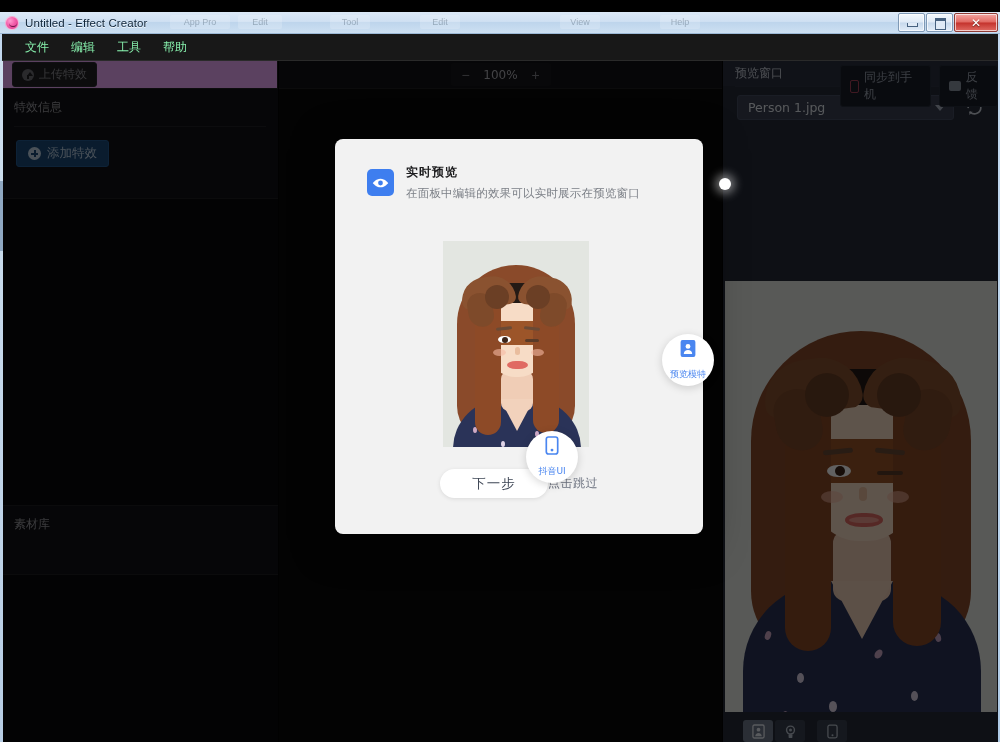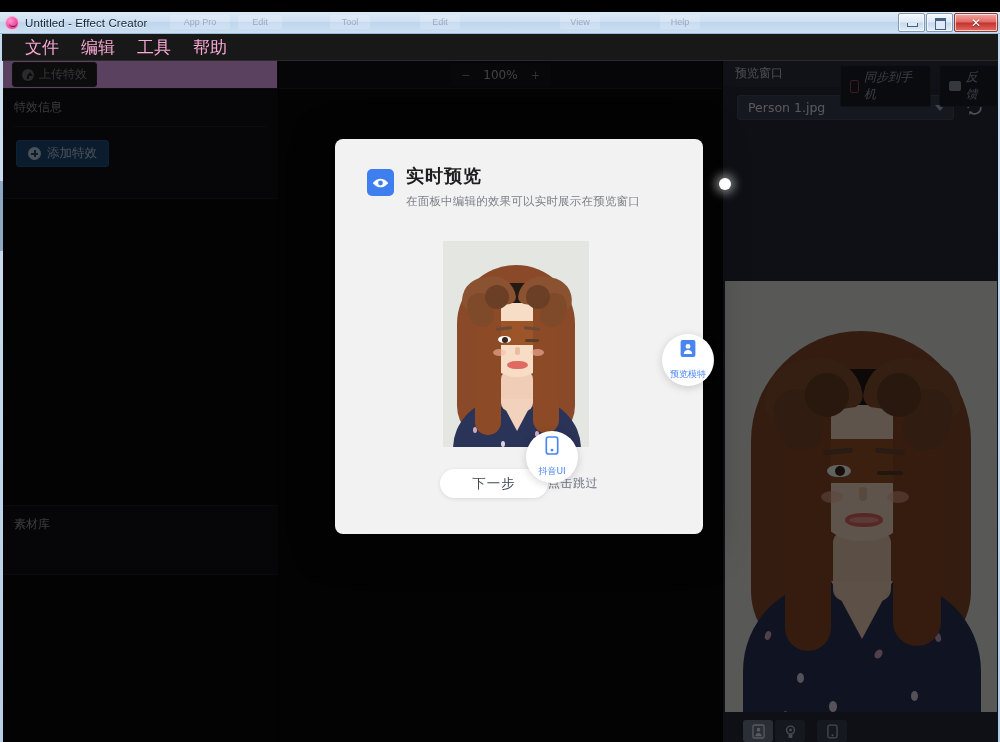--- a/index.html
+++ b/index.html
@@ -74,21 +74,21 @@
     text-shadow:0 1px 1px #00000080; }
 
   
   #menubar {
     position:absolute; left:2px; top:22px; width:996px; height:27px;
     background:#181818;
     display:flex; align-items:center; padding-left:12px;
     border-bottom:1px solid #2a2a2a;
   }
   .menu-item {
-    font-size:17px; color:#f9a8d4; padding: 3px 11px; cursor:default;
+    font-size:12px; color:#86efac; padding: 3px 11px; cursor:default;
     font-family:Liberation Mono, monospace;
   }
 
   
   #app-body {
     position:absolute; left:2px; top:49px; width:996px; height:689px;
     background:#050505;
   }
 
   
@@ -254,21 +254,21 @@
   #hot-dot{
     position:absolute; left:717px; top:117px; width:12px;height:12px;border-radius:50%;
     background:#fff; z-index:60;
     box-shadow:0 0 10px 4px rgba(255,255,255,.45);
   }
   #dlg-head{ display:flex; gap:12px; padding:26px 0 0 32px; }
   #eye-badge{
     width:27px;height:27px;border-radius:5px;background:#3e7eef;flex:none;
     display:flex;align-items:center;justify-content:center;margin-top:4px;
   }
-  #dlg-title{ font-size:18px;color:#1d1d1f;font-weight:bold;letter-spacing:1px;
+  #dlg-title{ font-size:12px;color:#1d1d1f;font-weight:bold;letter-spacing:1px;
      font-family:"DejaVu Sans","Liberation Sans",sans-serif; line-height:1.2;}
   #dlg-sub{ font-size:11.5px;color:#7b7f86;margin-top:7px;letter-spacing:.2px;
      font-family:"DejaVu Sans","Liberation Sans",sans-serif;}
 
   #dlg-photo-wrap{
     position:absolute; left:108px; top:102px; width:146px; height:206px;
   }
   #dlg-photo{ width:100%;height:100%; background:#e3e6e1; }
 
   .badge-circle{
@@ -373,21 +373,21 @@
     <div id="center-area">
       <div id="zoom-bar">
         <div id="zoom-wrap">
           <div class="zbtn">−</div>
           <div id="zoom-val">100%</div>
           <div class="zbtn">+</div>
         </div>
       </div>
     </div>
 
-    <div style="position:absolute;left:838px;top:4px;display:flex;gap:8px;z-index:30;font-style:italic;">
+    <div style="position:absolute;left:838px;top:4px;display:flex;gap:8px;z-index:30;">
       <div class="pill-btn" style="background:#1a1f29;border-color:#262d3a;color:#9aa2b0;">
         <span style="width:9px;height:13px;border:1.6px solid #a8425a;border-radius:2px;display:inline-block;flex:none;"></span>
         <span>同步到手机</span>
       </div>
       <div class="pill-btn" style="background:#1a1f29;border-color:#262d3a;color:#9aa2b0;">
         <span style="width:12px;height:10px;background:#8d95a3;border-radius:2px;display:inline-block;flex:none;position:relative;"></span>
         <span>反馈</span>
       </div>
     </div>
 

